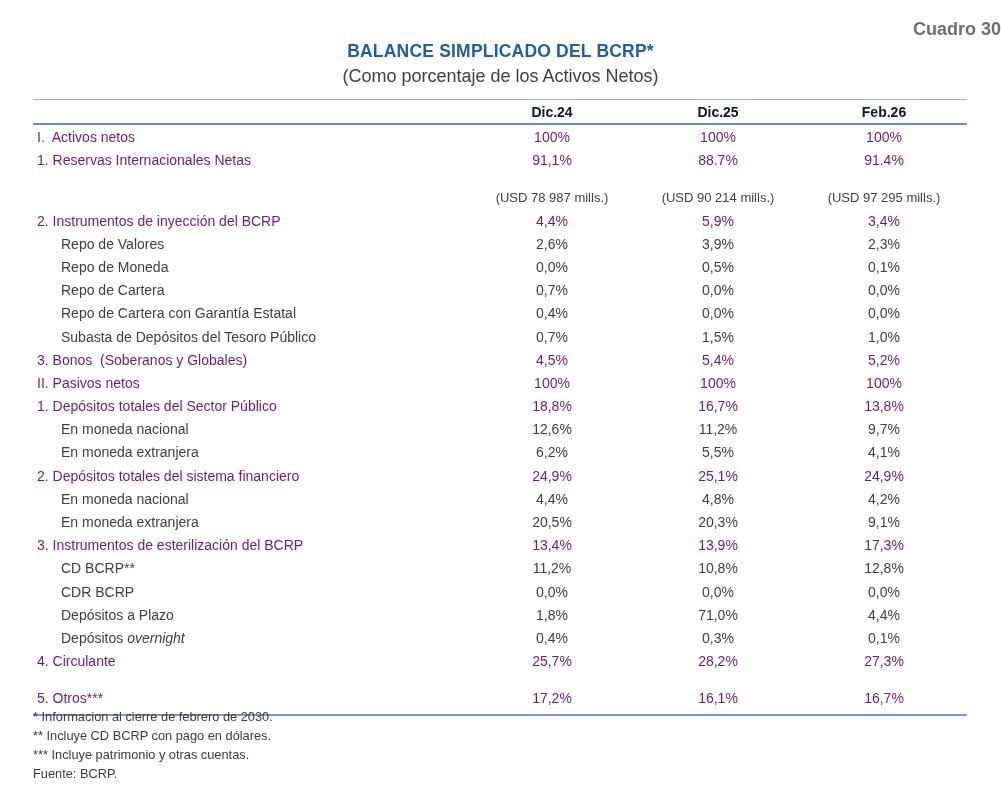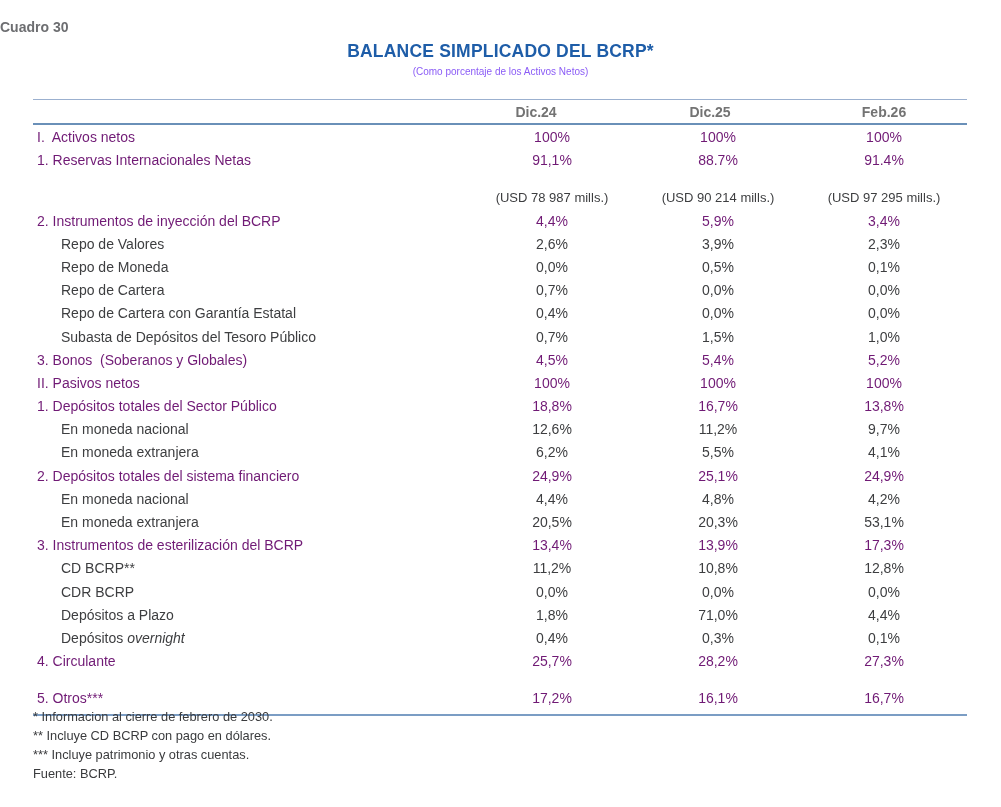--- a/index.html
+++ b/index.html
@@ -1,38 +1,38 @@
 <!DOCTYPE html>
 <html><head>
 <meta charset="utf-8">
 <style>
   html,body{margin:0;padding:0;background:#ffffff;}
   .page{
     position:relative;width:1001px;height:807px;background:#ffffff;overflow:hidden;
     font-family:"Liberation Sans",sans-serif;color:#242427;
   }
   .caption{
-    position:absolute;top:19px;left:0;right:0;text-align:left;
-    font-size:14px;font-weight:bold;color:#6d6e71;
+    position:absolute;top:19px;left:0;right:0;text-align:right;
+    font-size:18px;font-weight:bold;color:#6d6e71;
   }
   .title{
     position:absolute;top:41px;left:0;right:0;text-align:center;
     font-size:17.5px;font-weight:bold;color:#1e5da8;letter-spacing:.2px;
   }
   .subtitle{
     position:absolute;top:66px;left:0;right:0;text-align:center;
-    font-size:10px;color:#8b5cf6;
+    font-size:18px;color:#404040;
   }
   .table{
     position:absolute;left:33px;top:99px;width:934px;
   }
   .thead{
     display:flex;align-items:center;height:23px;
     border-top:1.5px solid #9bb0cf;border-bottom:2px solid #6a90b8;
-    font-size:14px;font-weight:bold;color:#737373;gap:8px;
+    font-size:14px;font-weight:bold;color:#0f172a;
   }
   .lbl{flex:1 1 auto;padding-left:4px;white-space:pre-wrap;}
   .val{flex:0 0 166px;width:166px;text-align:center;}
   .row{
     display:flex;align-items:center;height:23.2px;
     font-size:14px;color:#3d3e40;
   }
   .row.bold{font-weight:normal;color:#701a75;}
   .row.sub .lbl{padding-left:28px;}
   .row.usd{font-size:13px;height:23.6px;color:#3d3e40;margin-top:14px;}
@@ -153,21 +153,21 @@
         <div class="row sub">
           <div class="lbl"><span>En moneda nacional</span></div>
           <div class="val">4,4%</div>
           <div class="val">4,8%</div>
           <div class="val">4,2%</div>
         </div>
         <div class="row sub">
           <div class="lbl"><span>En moneda extranjera</span></div>
           <div class="val">20,5%</div>
           <div class="val">20,3%</div>
-          <div class="val">53,1%</div>
+          <div class="val">9,1%</div>
         </div>
         <div class="row bold">
           <div class="lbl"><span>3. Instrumentos de esterilización del BCRP</span></div>
           <div class="val">13,4%</div>
           <div class="val">13,9%</div>
           <div class="val">17,3%</div>
         </div>
         <div class="row sub">
           <div class="lbl"><span>CD BCRP**</span></div>
           <div class="val">11,2%</div>

